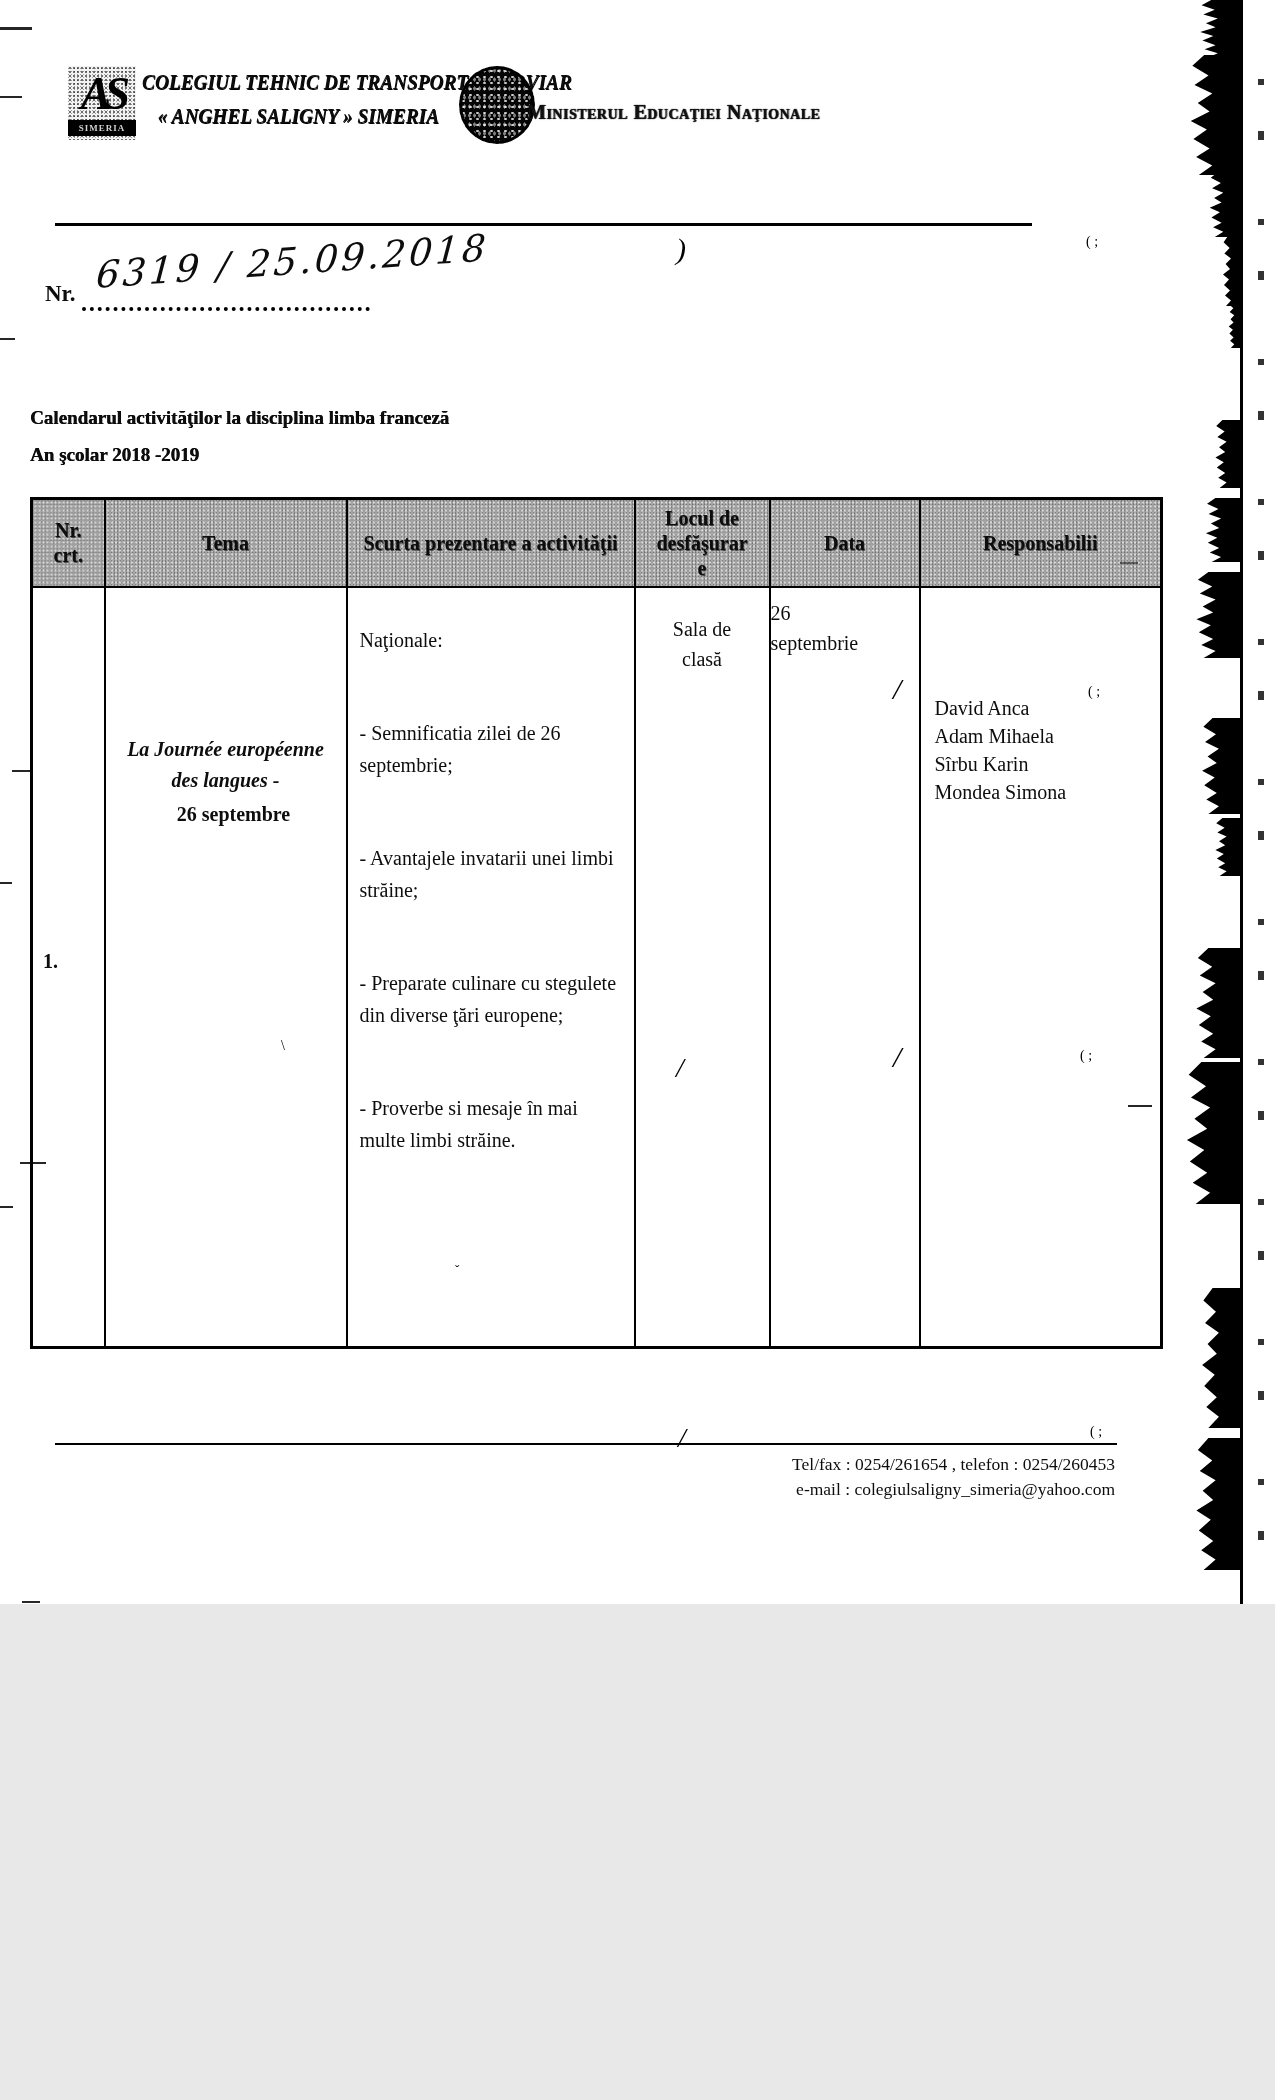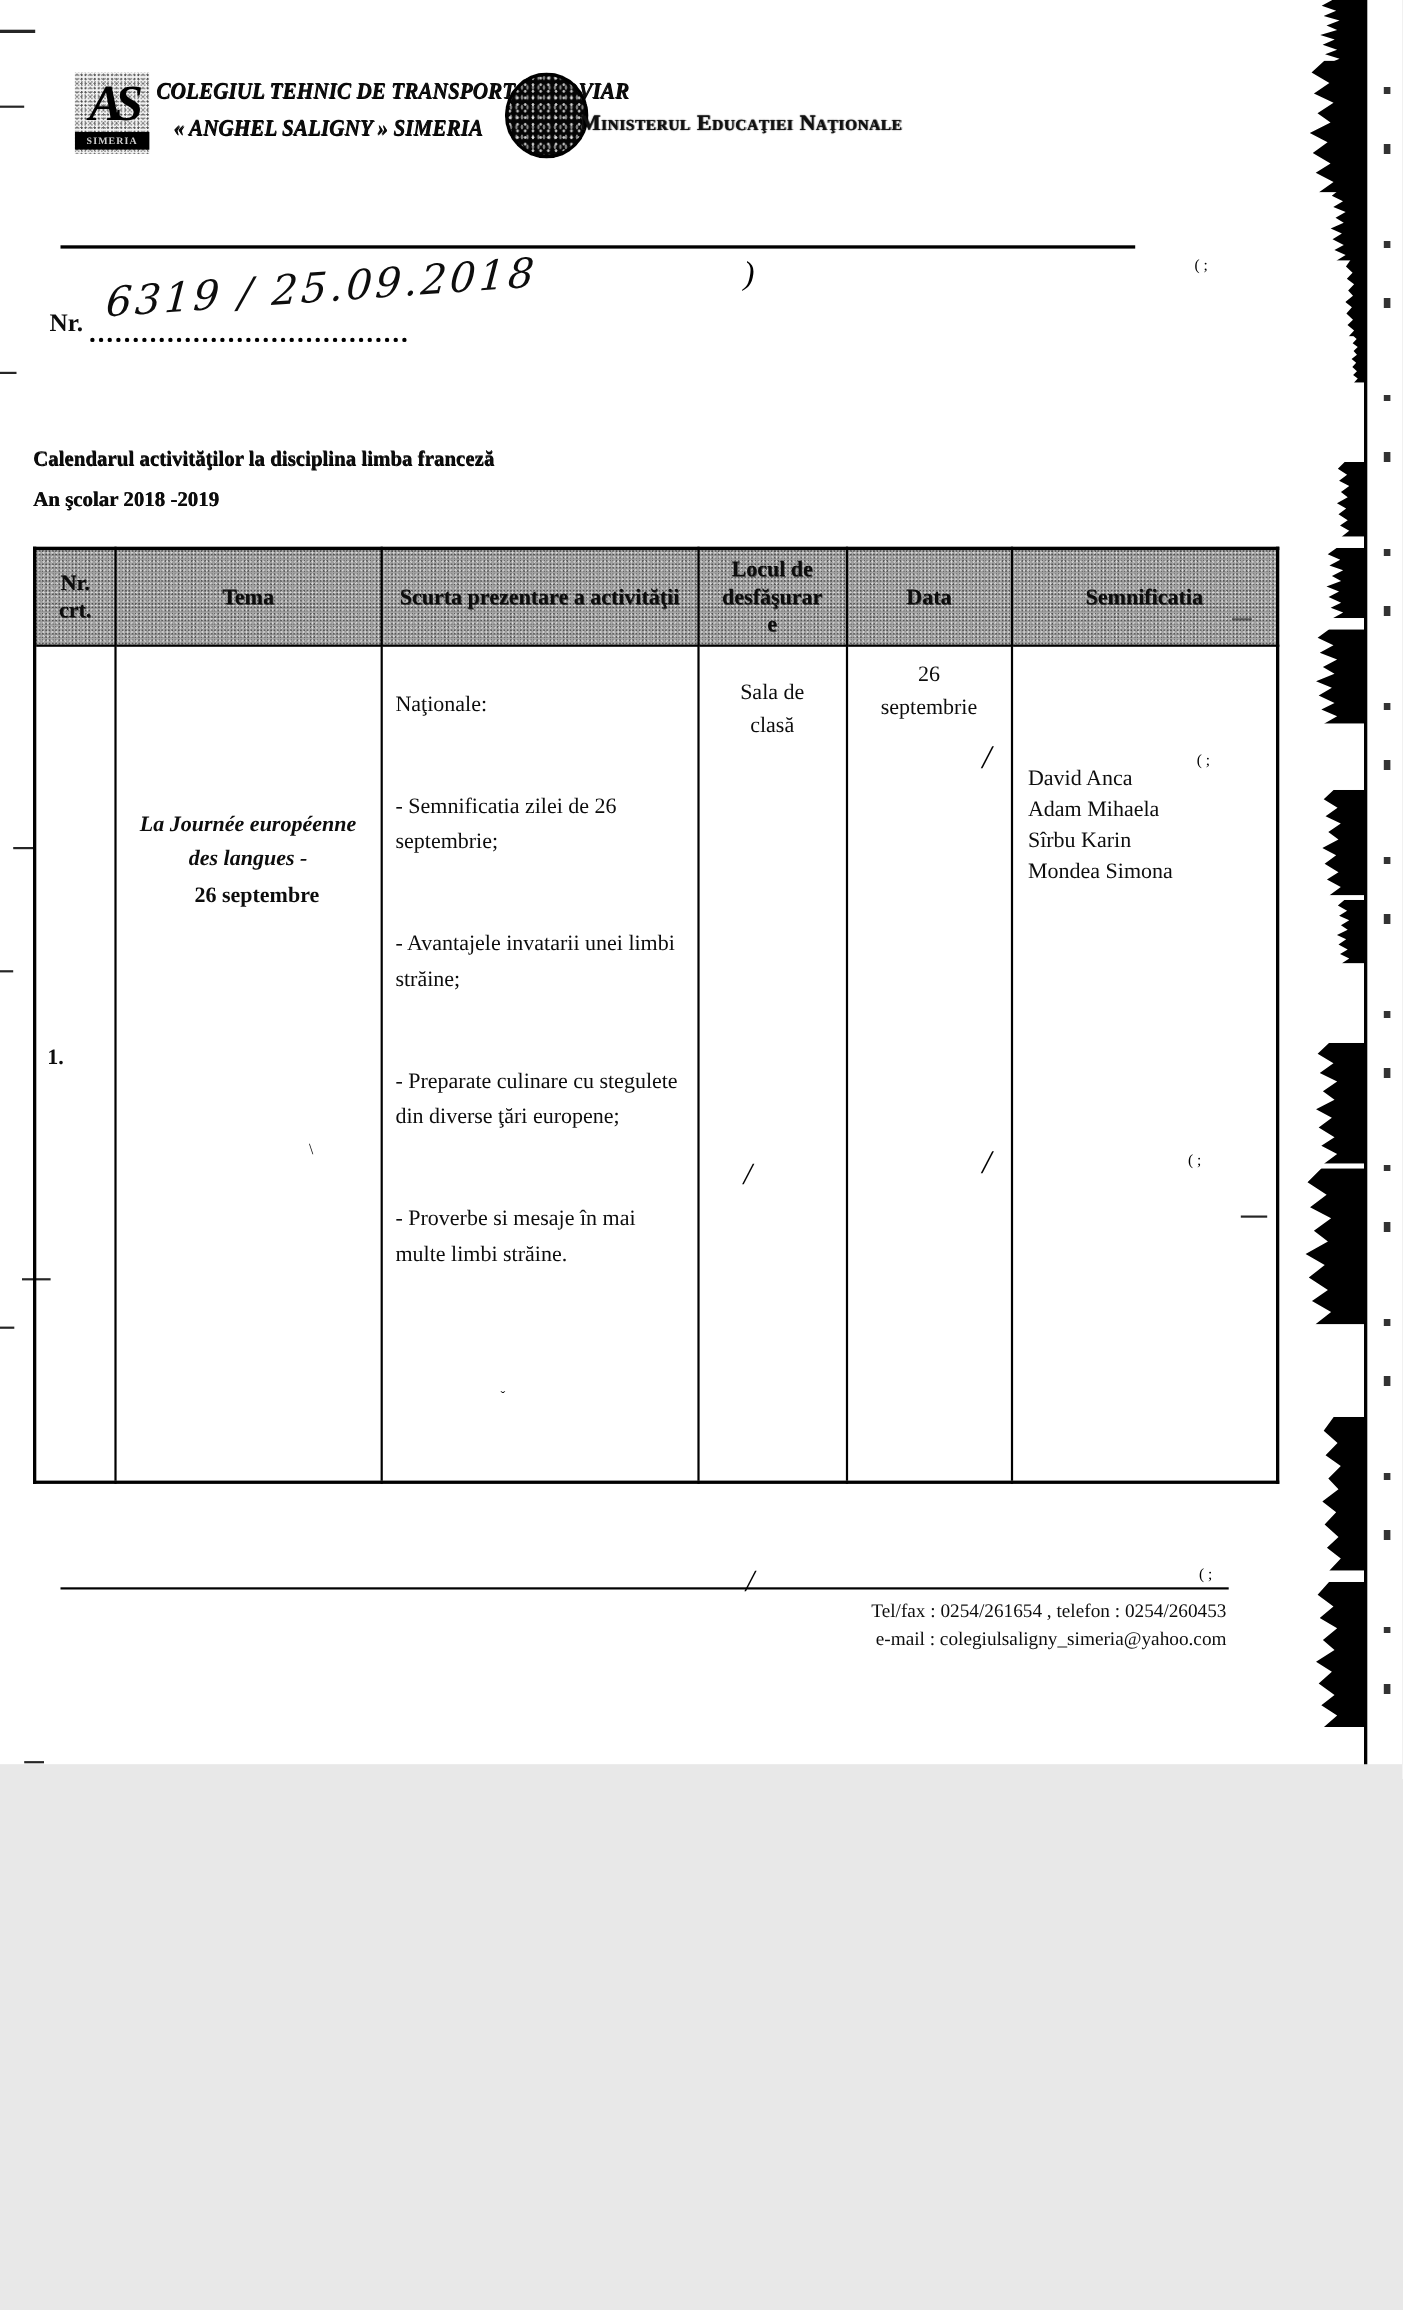--- a/index.html
+++ b/index.html
@@ -54,21 +54,21 @@
   #activities-table td{height:758px;font-size:20px;}
   .cell-inner{white-space:pre-line;line-height:1.5;}
   td.c-nr .cell-inner{margin:358px 0 0 10px;font-weight:bold;}
   td.c-tema{text-align:center;}
   td.c-tema .tema1{margin:146px 6px 0 6px;font-weight:bold;font-style:italic;line-height:1.55;}
   td.c-tema .tema2{margin-top:7px;font-weight:bold;padding-left:16px;}
   td.c-prez .cell-inner{margin:4px 8px 0 12px;line-height:1.6;}
   td.c-prez p{margin:0 0 29px 0;}
   td.c-loc{text-align:center;}
   td.c-loc .cell-inner{margin-top:26px;}
-  td.c-data{text-align:center;border-radius:31px;}
+  td.c-data{text-align:left;border-radius:31px;}
   td.c-data .cell-inner{margin-top:10px;}
   td.c-resp .cell-inner{margin:106px 0 0 14px;line-height:1.4;}
 
   
   #footer-rule{left:55px;top:1443px;width:1062px;height:2px;background:#000;}
   #page-footer{left:215px;top:1452px;width:900px;text-align:right;font-size:17.5px;line-height:1.45;}
 
   
   .blob{position:absolute;background:#000;
     clip-path:polygon(30% 0,100% 0,100% 100%,20% 100%,45% 92%,15% 85%,40% 78%,10% 70%,35% 62%,5% 55%,40% 47%,18% 40%,45% 32%,12% 25%,38% 17%,8% 9%);}
@@ -116,21 +116,21 @@
     <tbody>
         <tr>
       <th>Nr.
 crt.</th>
       <th>Tema</th>
       <th>Scurta prezentare a activităţii</th>
       <th>Locul de
 desfăşurar
 e</th>
       <th>Data</th>
-      <th>Semnificatia</th>
+      <th>Responsabilii</th>
     </tr>
     <tr>
       <td class="c-nr">
         <div class="cell-inner">1.</div>
       </td>
       <td class="c-tema">
         <div class="tema1">La Journée européenne des langues -</div>
         <div class="tema2">26 septembre</div>
       </td>
       <td class="c-prez">

